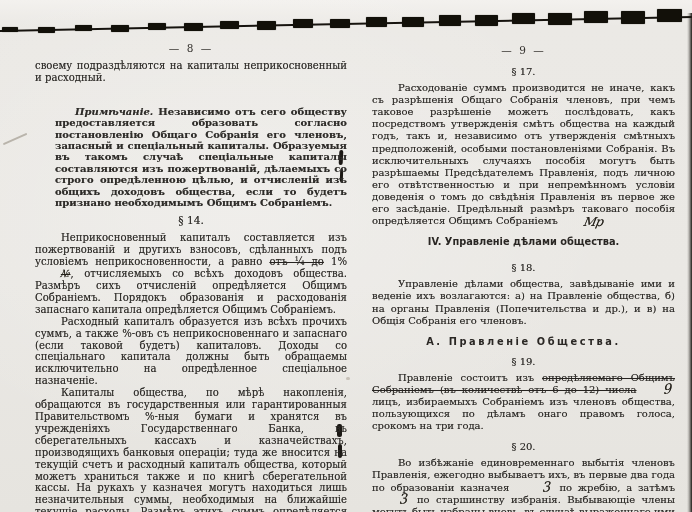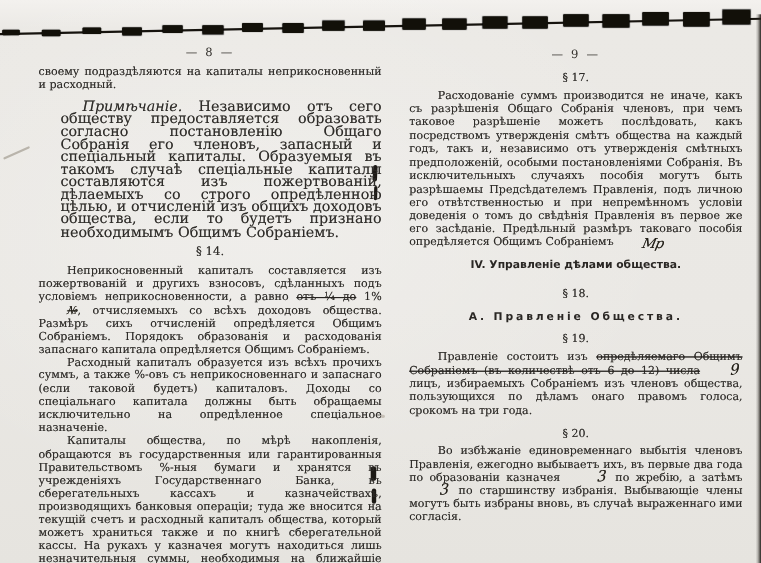--- a/index.html
+++ b/index.html
@@ -22,21 +22,21 @@
   
   .page{position:absolute;top:42px;}
   .page-left{left:35px;width:312px;}
   .page-right{left:372px;top:44px;width:303px;}
   .pagenum{text-align:center;font-size:10.5px;letter-spacing:2px;margin:0 0 6px 0;color:#33302c;}
   .page-right .pagenum{margin-bottom:10px;}
   p{margin:0;}
   .body-text{font-size:10.1px;line-height:11.9px;text-align:justify;text-shadow:0 0 .5px rgba(42,39,35,.55);}
   .page-right .body-text{font-size:10px;line-height:12.1px;}
   .indent{text-indent:26px;}
-  .note{font-size:13px;line-height:11.4px;margin:8px 0 0 20px;text-align:justify;text-indent:20px;text-shadow:0 0 .4px rgba(42,39,35,.5);}
+  .note{font-size:10px;line-height:11.4px;margin:22px 0 0 20px;text-align:justify;text-indent:20px;text-shadow:0 0 .4px rgba(42,39,35,.5);font-weight:bold;}
   .note-label{font-style:italic;}
   .sec-head{text-align:center;font-size:10.6px;margin:7px 0 5px 0;text-indent:0;text-shadow:0 0 .5px rgba(42,39,35,.55);}
   .page-right .sec-head{margin:9px 0 4px 0;}
   .bold-head{font-family:"DejaVu Sans", sans-serif;font-weight:bold;font-size:9.8px;text-align:center;margin:9px 0 15px 0;color:#2a2724;}
   .spaced{letter-spacing:2.6px;margin:9px 0 7px 0;}
   .strike{position:relative;}
   .strike{text-decoration:line-through;text-decoration-thickness:1.4px;text-decoration-color:#262320;}
   .hw{font-style:italic;display:inline-block;transform:skewX(-12deg);color:#232019;}
   .hw-mark{font-size:12.5px;letter-spacing:-1px;line-height:0;vertical-align:-2px;}
   .hw-digit{font-size:13.5px;line-height:0;vertical-align:-2px;transform:rotate(-7deg) skewX(-8deg);padding:0 2px;}
@@ -95,20 +95,21 @@
 
   <div class="page page-right">
     <div class="pagenum">— 9 —</div>
 
     <p class="body-text sec-head">§ 17.</p>
     <p class="body-text indent"><span>Расходованіе суммъ производится не иначе, какъ съ разрѣшенія Общаго Собранія членовъ, при чемъ таковое разрѣшеніе можетъ послѣдовать, какъ посредствомъ утвержденія смѣтъ общества на каждый годъ, такъ и, независимо отъ утвержденія смѣтныхъ предположеній, особыми постановленіями Собранія. Въ исключительныхъ случаяхъ пособія могутъ быть разрѣшаемы Предсѣдателемъ Правленія, подъ личною его отвѣтственностью и при непремѣнномъ условіи доведенія о томъ до свѣдѣнія Правленія въ первое же его засѣданіе. Предѣльный размѣръ таковаго пособія опредѣляется Общимъ Собраніемъ</span><span class="hw hw-mark">Мр</span></p>
 
     <p class="bold-head">IV. Управленіе дѣлами общества.</p>
 
     <p class="body-text sec-head">§ 18.</p>
+    <p class="body-text indent">Управленіе дѣлами общества, завѣдываніе ими и веденіе ихъ возлагаются: а) на Правленіе общества, б) на органы Правленія (Попечительства и др.), и в) на Общія Собранія его членовъ.</p>
 
     <p class="bold-head spaced">А. Правленіе Общества.</p>
 
     <p class="body-text sec-head">§ 19.</p>
     <p class="body-text indent"><span>Правленіе состоитъ изъ </span><span class="strike">опредѣляемаго Общимъ Собраніемъ (въ количествѣ отъ 6 до 12) числа</span><span class="hw hw-digit">9</span><span> лицъ, избираемыхъ Собраніемъ изъ членовъ общества, пользующихся по дѣламъ онаго правомъ голоса, срокомъ на три года.</span></p>
 
     <p class="body-text sec-head">§ 20.</p>
     <p class="body-text indent"><span>Во избѣжаніе единовременнаго выбытія членовъ Правленія, ежегодно выбываетъ ихъ, въ первые два года по образованіи казначея </span><span class="hw hw-digit">3</span><span> по жребію, а затѣмъ </span><span class="hw hw-digit">3</span><span> по старшинству избранія. Выбывающіе члены могутъ быть избраны вновь, въ случаѣ выраженнаго ими согласія.</span></p>
   </div>
 

